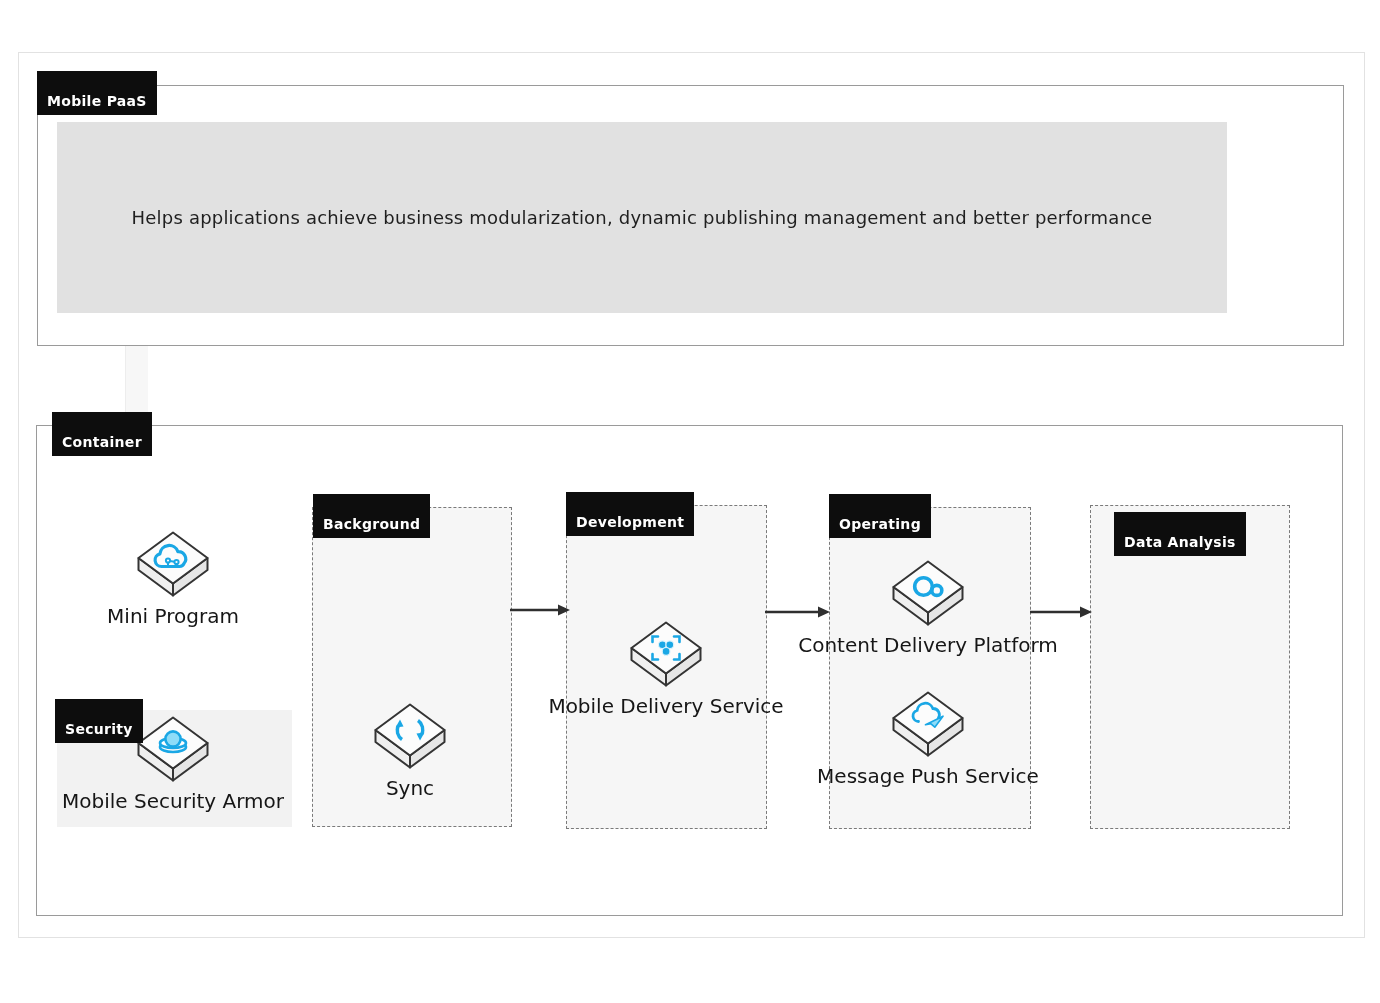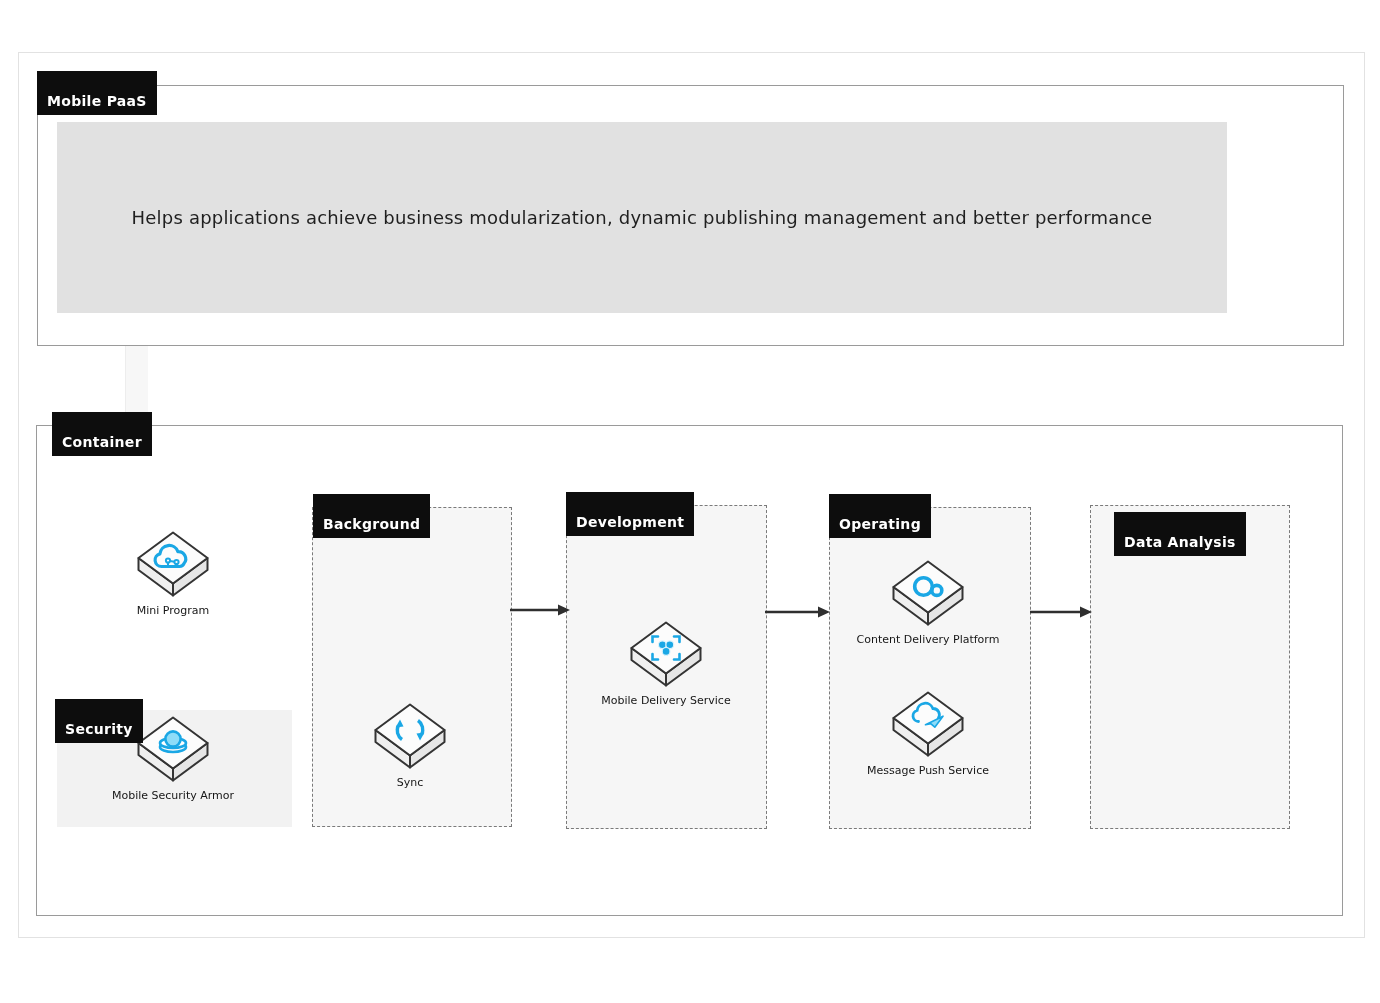--- a/index.html
+++ b/index.html
@@ -32,21 +32,21 @@
   .panel{position:absolute;background:#f2f2f2;z-index:1;}
   .security-panel{left:57px;top:710px;width:235px;height:117px;}
 
   .group{position:absolute;border:1px dashed #7a7a7a;background:#f6f6f6;z-index:1;}
   .group-background{left:312px;top:507px;width:198px;height:318px;}
   .group-development{left:566px;top:505px;width:199px;height:322px;}
   .group-operating{left:829px;top:507px;width:200px;height:320px;}
   .group-data-analysis{left:1090px;top:505px;width:198px;height:322px;}
 
   .node{position:absolute;width:220px;display:flex;flex-direction:column;align-items:center;z-index:4;}
-  .node .label{margin-top:7px;font-size:11px;color:#161616;text-align:center;white-space:nowrap;}
+  .node .label{margin-top:7px;font-size:20px;color:#161616;text-align:center;white-space:nowrap;}
 
   .node-mini-program{left:63px;top:531px;}
   .node-security-armor{left:63px;top:716px;}
   .node-gateway{left:299px;top:566px;}
   .node-sync{left:300px;top:703px;}
   .node-delivery{left:556px;top:621px;}
   .node-cdp{left:818px;top:560px;}
   .node-push{left:818px;top:691px;}
   .node-analysis{left:1079px;top:617px;}
 

